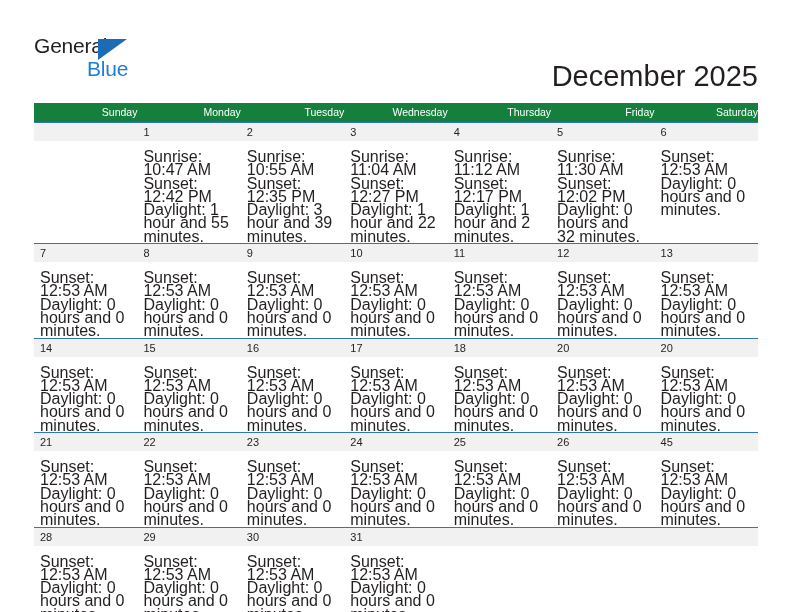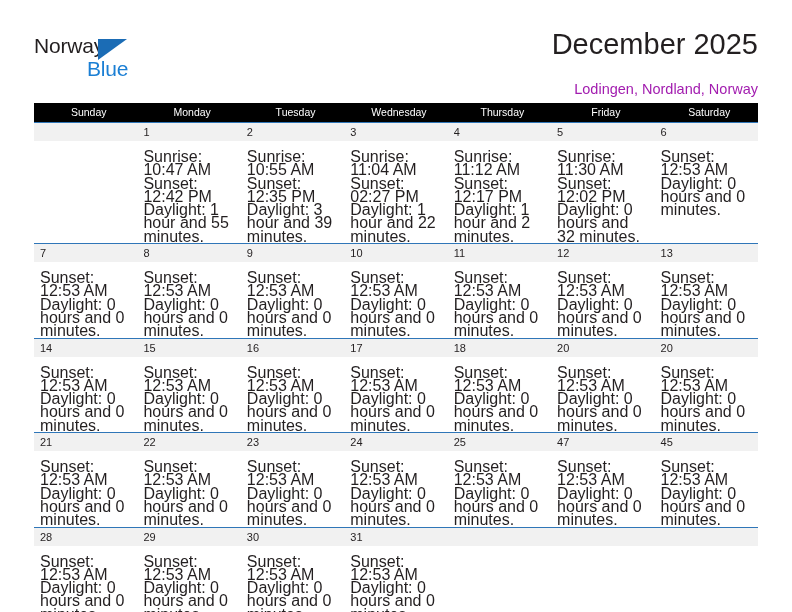--- a/index.html
+++ b/index.html
@@ -65,20 +65,21 @@
     right: 34px;
     top: 26px;
     text-align: right;
   }
   .cal-title {
     font-size: 29px;
     font-weight: normal;
     color: #231f20;
     line-height: 36px;
     white-space: nowrap;
+    margin-top: 32px;
   }
   .cal-subtitle {
     font-size: 14.5px;
     font-weight: normal;
     color: #a21caf;
     line-height: 22px;
     margin-top: 16px;
     white-space: nowrap;
   }
 
@@ -92,25 +93,25 @@
     table-layout: fixed;
   }
   .calendar th,
   .calendar td {
     padding: 0;
     margin: 0;
     vertical-align: top;
   }
 
   .calendar thead th {
-    background: #000000;
+    background: #15803d;
     color: #ffffff;
     font-size: 10.5px;
     font-weight: normal;
-    text-align: center;
+    text-align: right;
     height: 19px;
     line-height: 19px;
     padding-left: 6px;
   }
 
   .week-row > td {
     border-top: 1.3px solid #2f76b8;
     background: #ffffff;
     height: 84px;
   }
@@ -141,21 +142,21 @@
   .details .line {
     white-space: normal;
   }
 </style>
 </head>
 <body>
 
 <div class="page-header">
 
   <div class="logo">
-    <span class="logo-general">Norway</span>
+    <span class="logo-general">General</span>
     <span class="logo-triangle"></span>
     <span class="logo-blue">Blue</span>
   </div>
 
   <div class="title-block">
     <div class="cal-title">December 2025</div>
     <div class="cal-subtitle">Lodingen, Nordland, Norway</div>
   </div>
 
 </div>
@@ -190,21 +191,21 @@
           <div class="details">
             <div class="line">Sunrise: 10:55 AM</div>
             <div class="line">Sunset: 12:35 PM</div>
             <div class="line">Daylight: 3 hour and 39 minutes.</div>
           </div>
         </td>
         <td>
           <div class="daynum">3</div>
           <div class="details">
             <div class="line">Sunrise: 11:04 AM</div>
-            <div class="line">Sunset: 02:27 PM</div>
+            <div class="line">Sunset: 12:27 PM</div>
             <div class="line">Daylight: 1 hour and 22 minutes.</div>
           </div>
         </td>
         <td>
           <div class="daynum">4</div>
           <div class="details">
             <div class="line">Sunrise: 11:12 AM</div>
             <div class="line">Sunset: 12:17 PM</div>
             <div class="line">Daylight: 1 hour and 2 minutes.</div>
           </div>
@@ -357,21 +358,21 @@
           </div>
         </td>
         <td>
           <div class="daynum">25</div>
           <div class="details">
             <div class="line">Sunset: 12:53 AM</div>
             <div class="line">Daylight: 0 hours and 0 minutes.</div>
           </div>
         </td>
         <td>
-          <div class="daynum">47</div>
+          <div class="daynum">26</div>
           <div class="details">
             <div class="line">Sunset: 12:53 AM</div>
             <div class="line">Daylight: 0 hours and 0 minutes.</div>
           </div>
         </td>
         <td>
           <div class="daynum">45</div>
           <div class="details">
             <div class="line">Sunset: 12:53 AM</div>
             <div class="line">Daylight: 0 hours and 0 minutes.</div>

